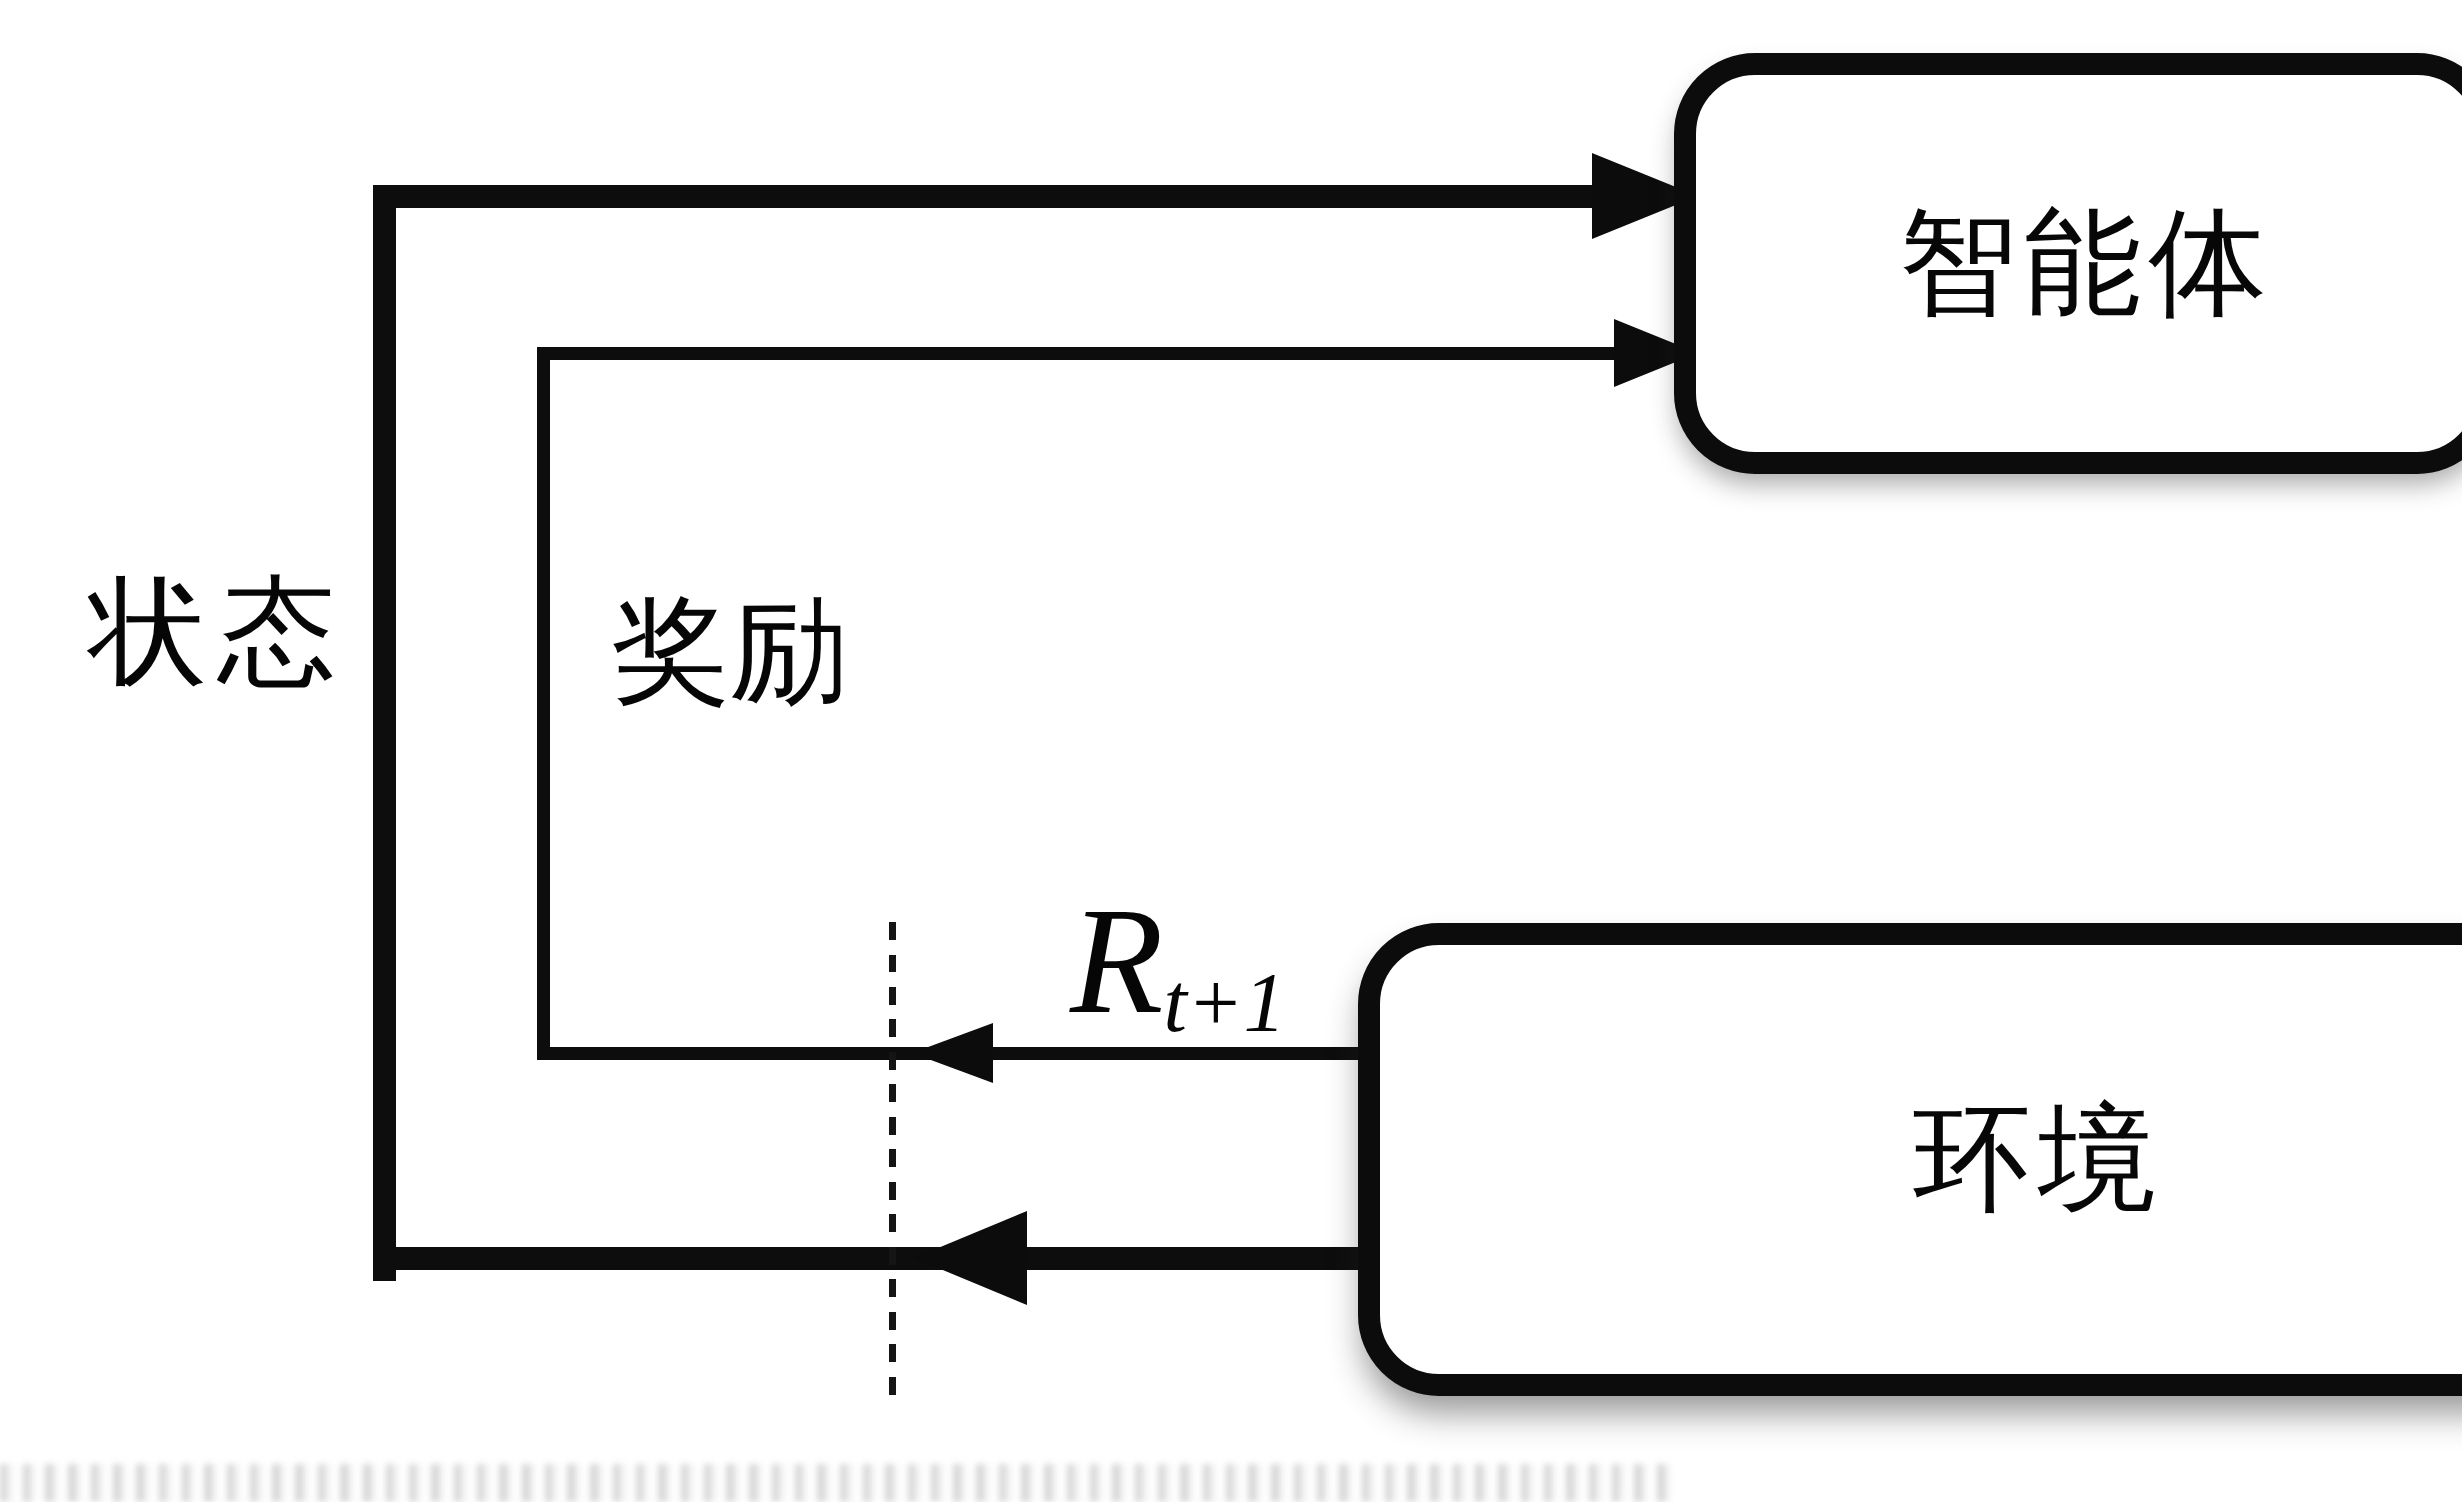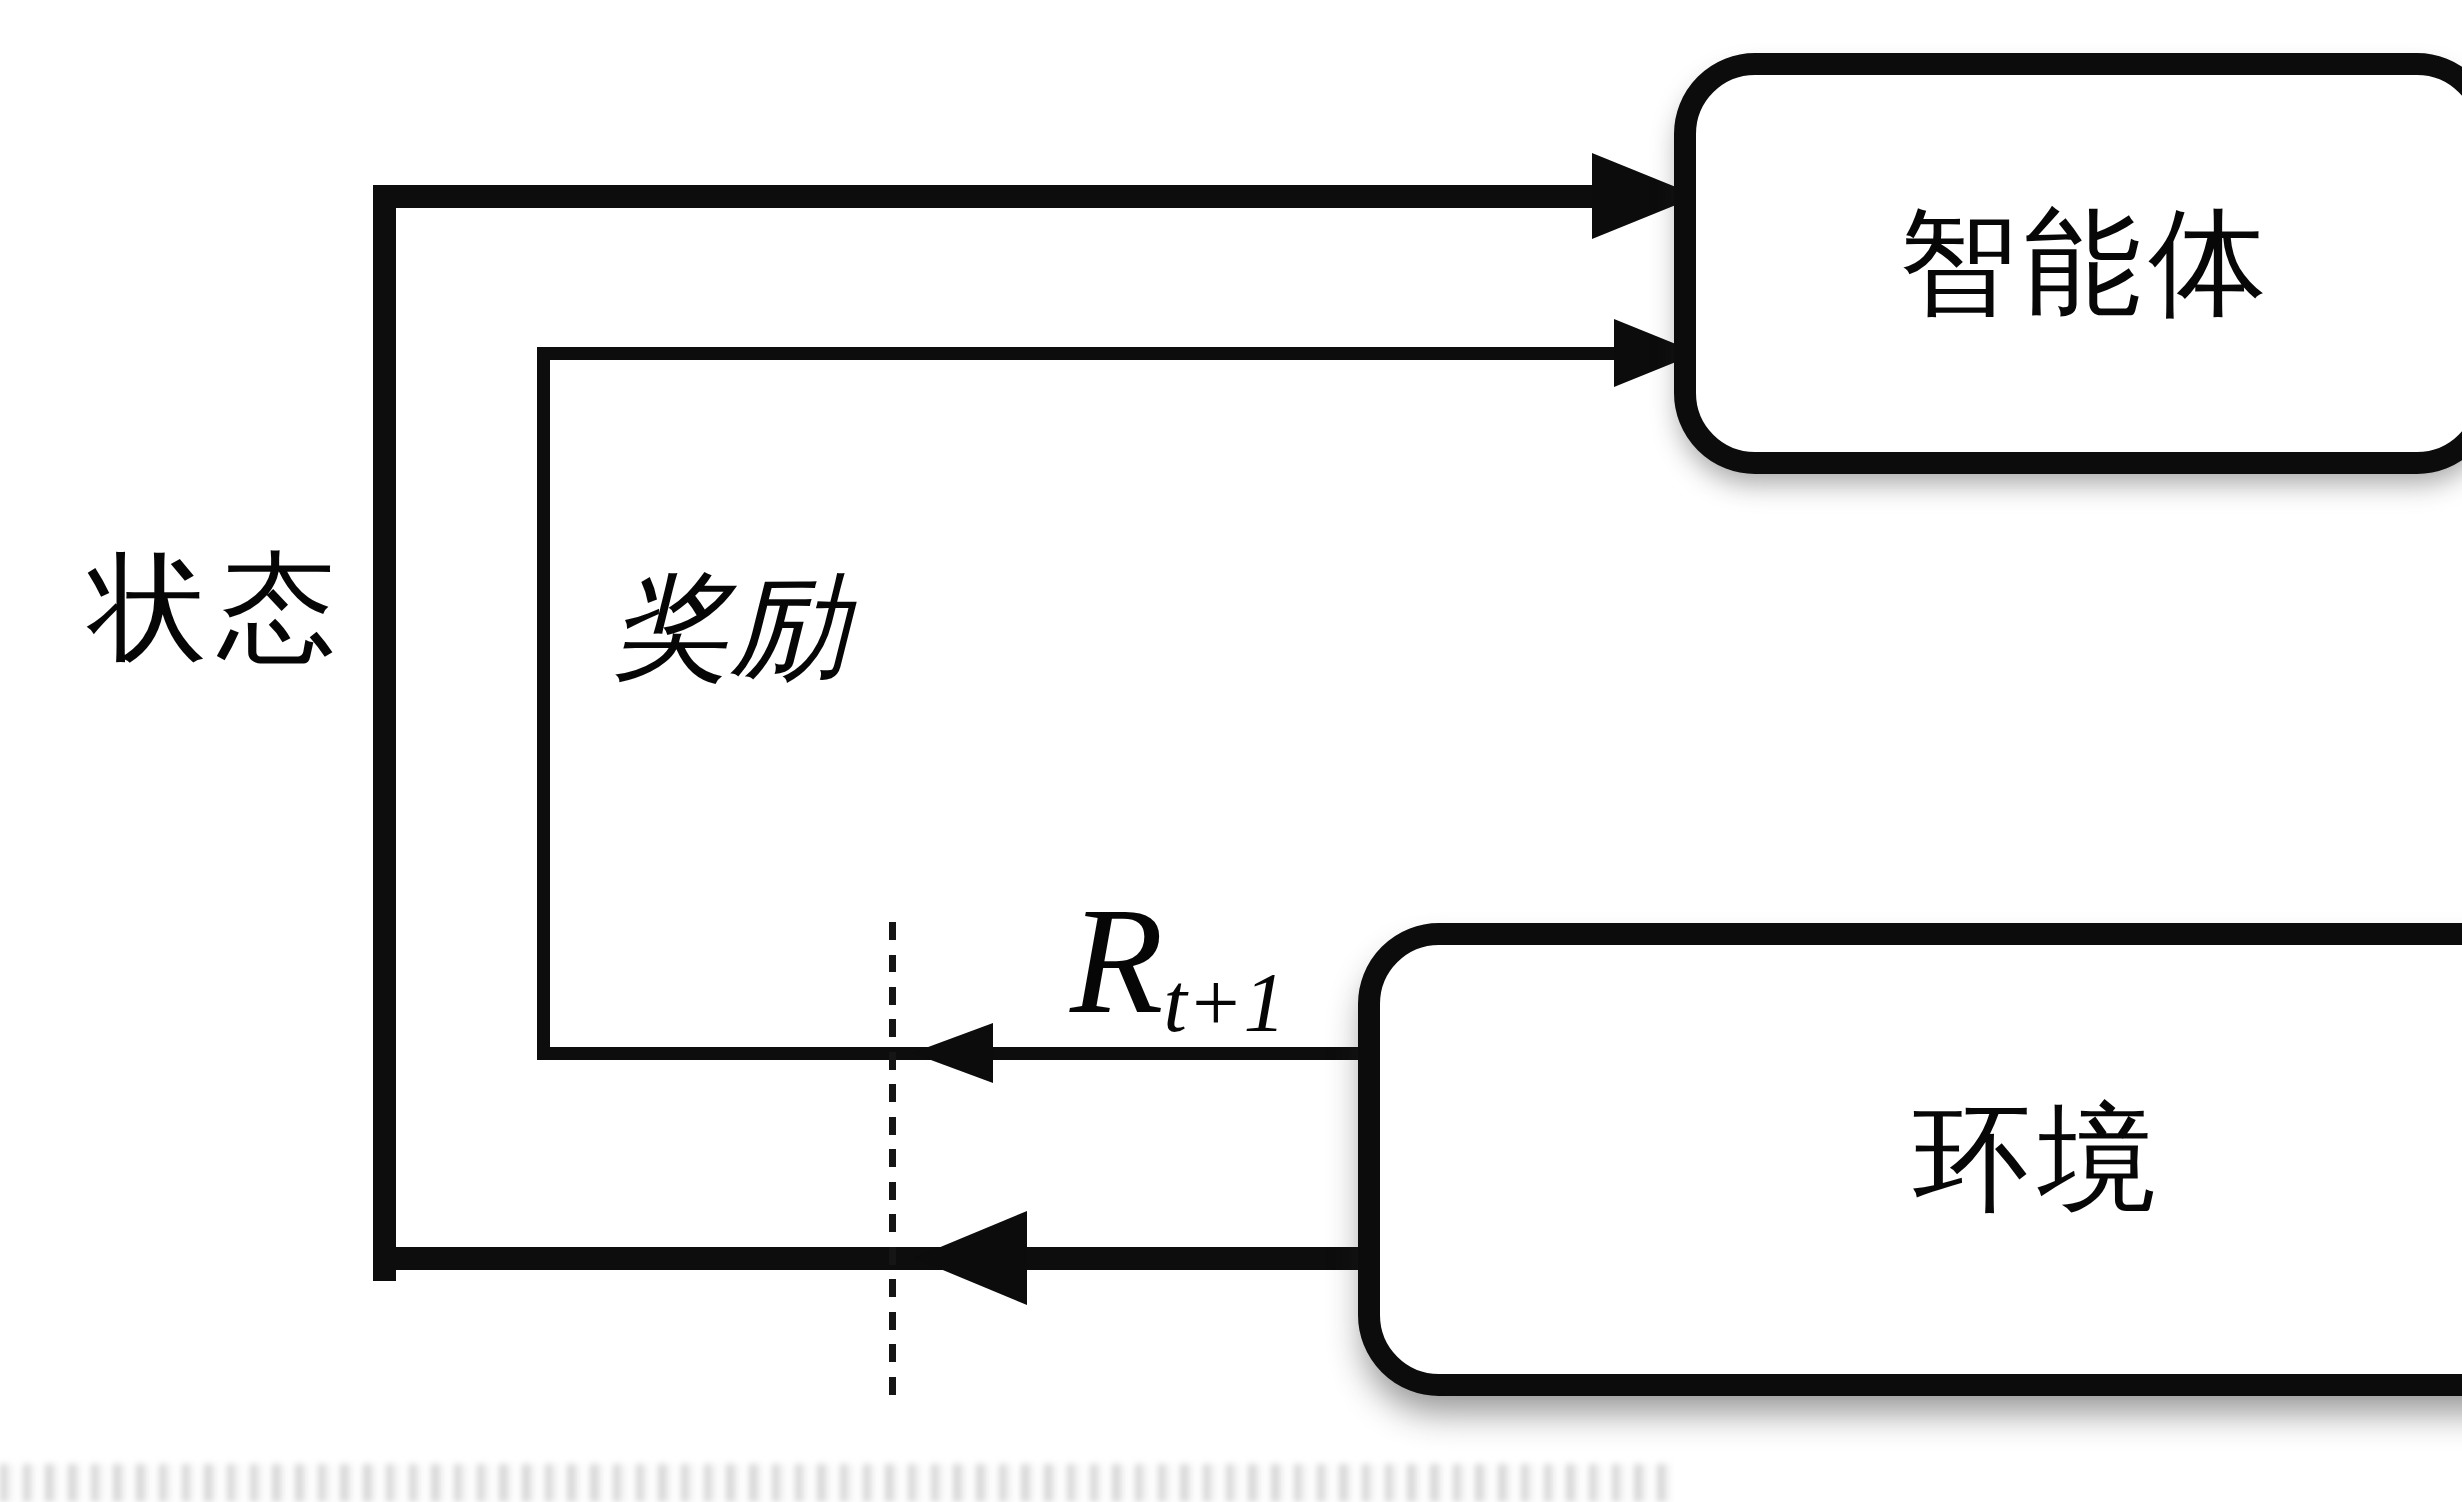--- a/index.html
+++ b/index.html
@@ -31,23 +31,23 @@
   .arr-state{left:1592px;top:153px;border-width:43px 0 43px 106px;border-left-color:#0c0c0c;}
   .arr-reward{left:1614px;top:319px;border-width:34px 0 34px 84px;border-left-color:#0c0c0c;}
   .arr-next-reward{left:912px;top:1023px;border-width:30.5px 81px 30.5px 0;border-right-color:#0c0c0c;}
   .arr-next-state{left:914px;top:1211px;border-width:47px 113px 47px 0;border-right-color:#0c0c0c;}
   
   .dash{
     position:absolute;left:889px;top:922px;width:7.4px;height:475px;
     background:repeating-linear-gradient(to bottom,#151515 0 17.7px,rgba(0,0,0,0) 17.7px 32.5px);
   }
   
-  .cjk{position:absolute;font-size:118px;line-height:1.15;white-space:nowrap;color:#060606;}
+  .cjk{position:absolute;font-size:118px;line-height:1.15;white-space:nowrap;color:#060606;margin-top:24px;}
   .lbl-state{left:89px;top:541px;letter-spacing:10.8px;}
-  .lbl-reward{left:612px;top:560px;font-style:italic;}
+  .lbl-reward{left:612px;top:560px;}
   .sym{position:absolute;font-style:italic;font-size:212px;line-height:1;white-space:nowrap;color:#060606;}
   .sym .sub{font-size:.55em;position:relative;top:.22em;}
   .sym-state{left:123px;top:680px;}
   .sym-reward{left:571px;top:687px;}
   .sym.small{font-size:153px;}
   .sym-next-reward{left:1054px;top:884px;margin-left:16px;}
   .sym-next-state{left:1048px;top:1065px;}
   
   .artifact{
     position:absolute;left:0;top:1464px;width:1674px;height:38px;

